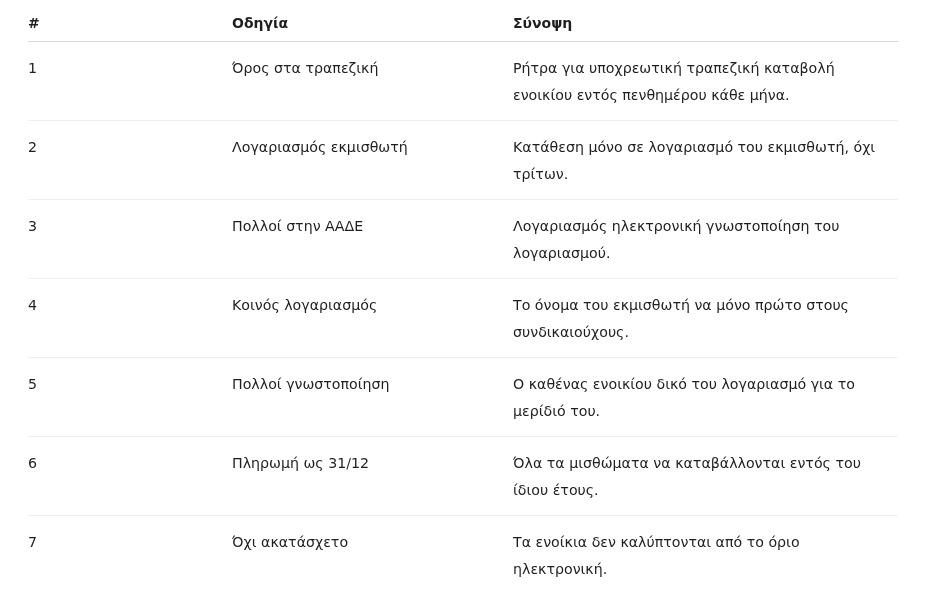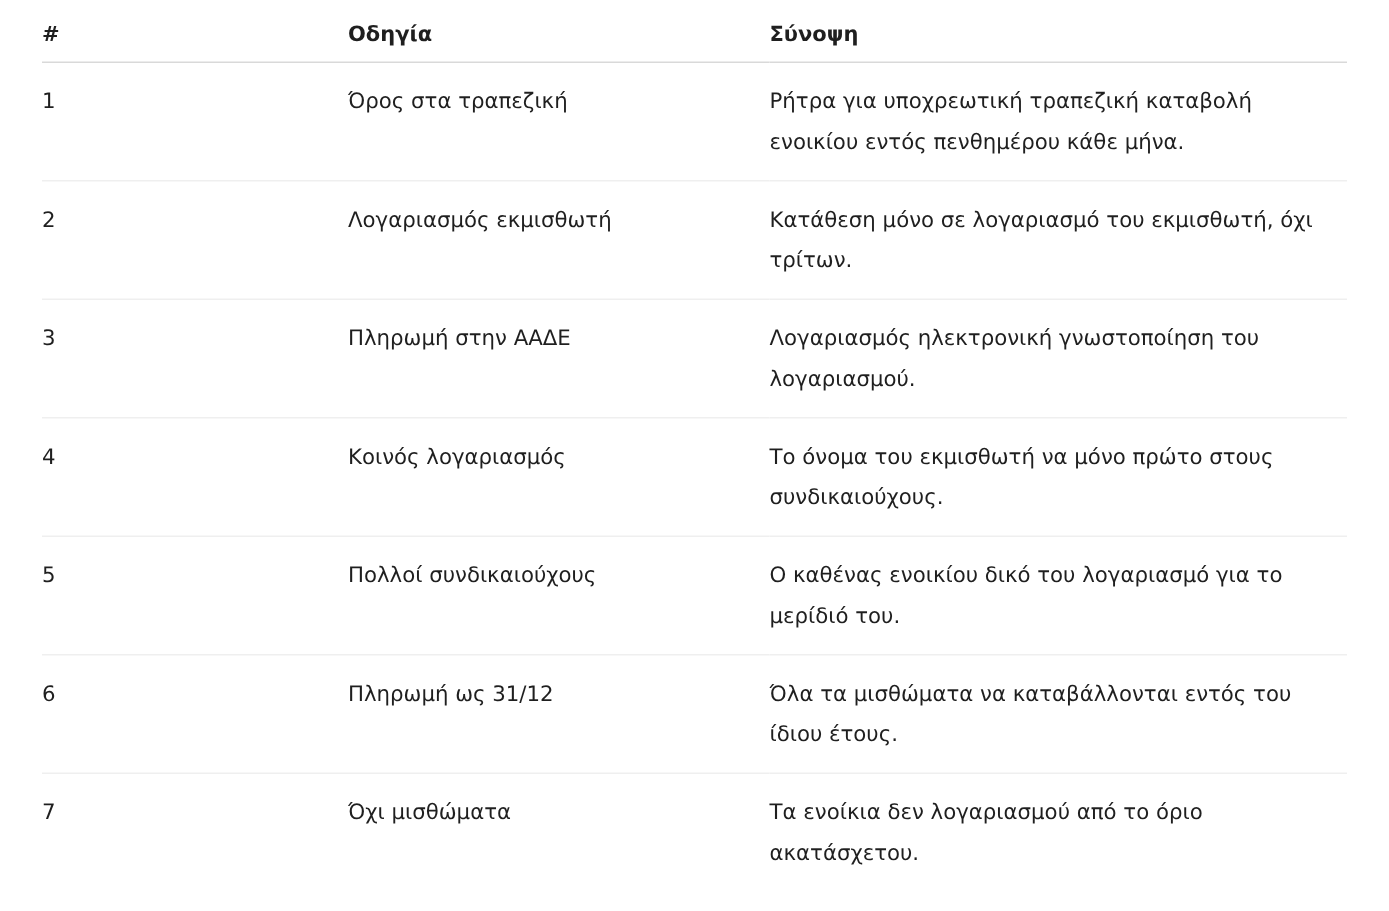--- a/index.html
+++ b/index.html
@@ -80,38 +80,38 @@
         <td>Όρος στα τραπεζική</td>
         <td class="sum">Ρήτρα για υποχρεωτική τραπεζική καταβολή ενοικίου εντός πενθημέρου κάθε μήνα.</td>
       </tr>
       <tr>
         <td>2</td>
         <td>Λογαριασμός εκμισθωτή</td>
         <td class="sum">Κατάθεση μόνο σε λογαριασμό του εκμισθωτή, όχι τρίτων.</td>
       </tr>
       <tr>
         <td>3</td>
-        <td>Πληρωμή στην ΑΑΔΕ</td>
+        <td>Πολλοί στην ΑΑΔΕ</td>
         <td class="sum">Λογαριασμός ηλεκτρονική γνωστοποίηση του λογαριασμού.</td>
       </tr>
       <tr>
         <td>4</td>
         <td>Κοινός λογαριασμός</td>
         <td class="sum">Το όνομα του εκμισθωτή να μόνο πρώτο στους συνδικαιούχους.</td>
       </tr>
       <tr>
         <td>5</td>
-        <td>Πολλοί συνδικαιούχους</td>
+        <td>Πολλοί γνωστοποίηση</td>
         <td class="sum">Ο καθένας ενοικίου δικό του λογαριασμό για το μερίδιό του.</td>
       </tr>
       <tr>
         <td>6</td>
         <td>Πληρωμή ως 31/12</td>
         <td class="sum">Όλα τα μισθώματα να καταβάλλονται εντός του ίδιου έτους.</td>
       </tr>
       <tr>
         <td>7</td>
-        <td>Όχι μισθώματα</td>
-        <td class="sum">Τα ενοίκια δεν λογαριασμού από το όριο ακατάσχετου.</td>
+        <td>Όχι ακατάσχετο</td>
+        <td class="sum">Τα ενοίκια δεν καλύπτονται από το όριο ηλεκτρονική.</td>
       </tr>
     </tbody>
   </table>
 </div>
 
 </body></html>

